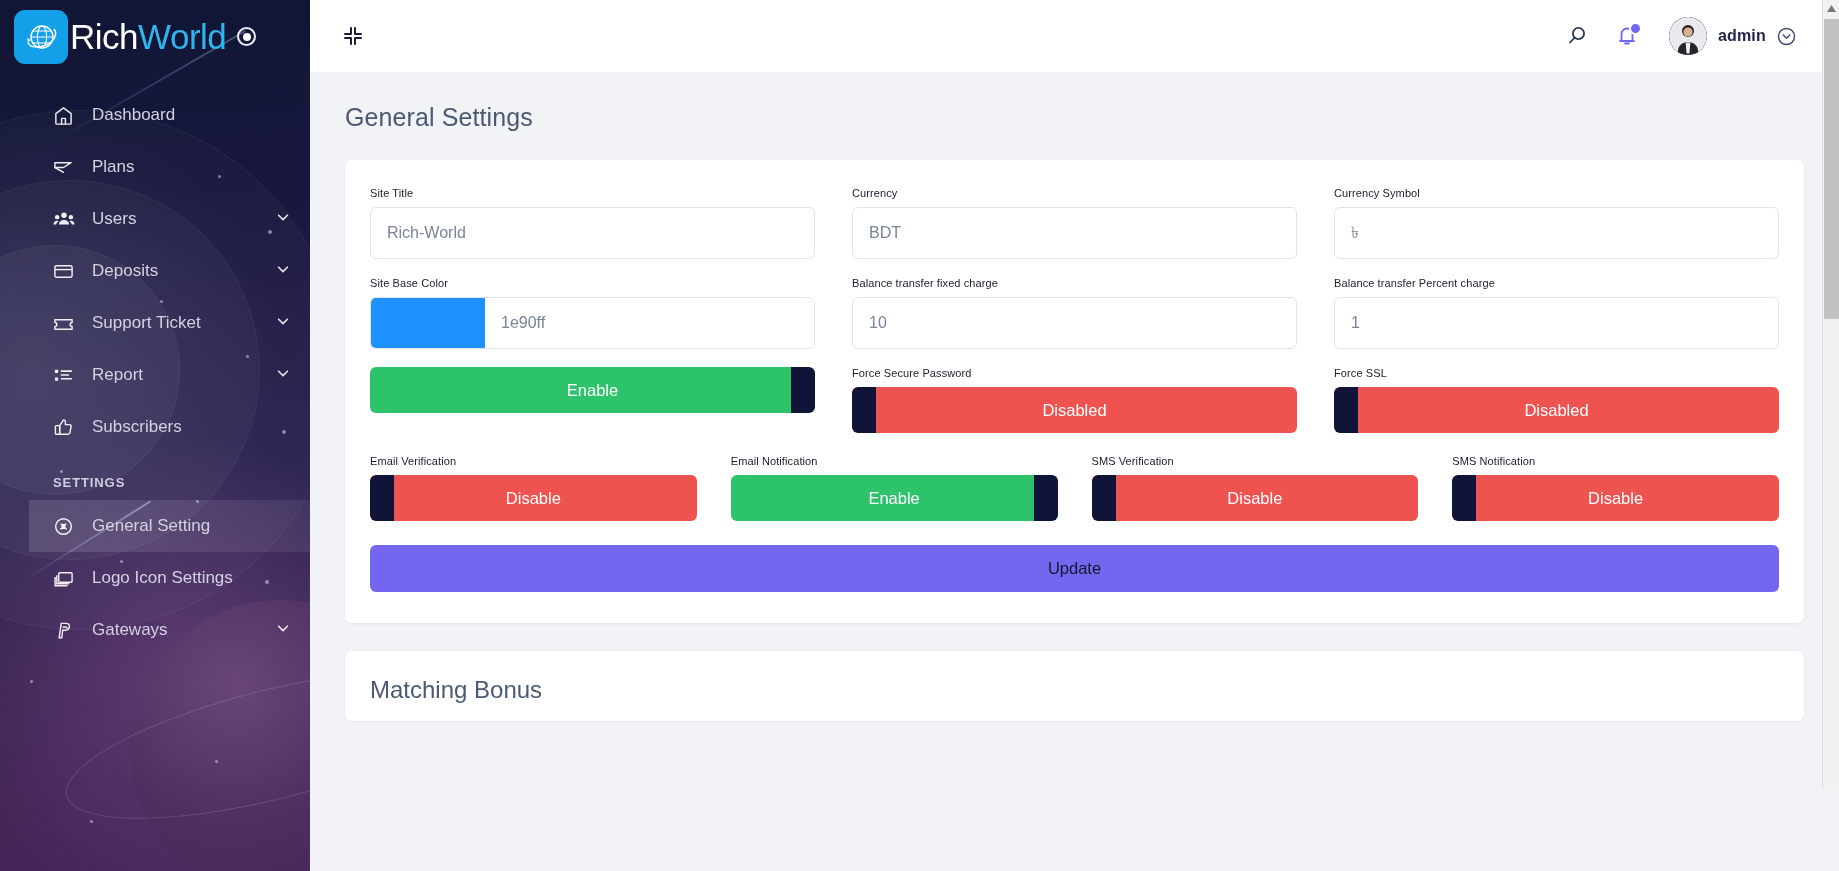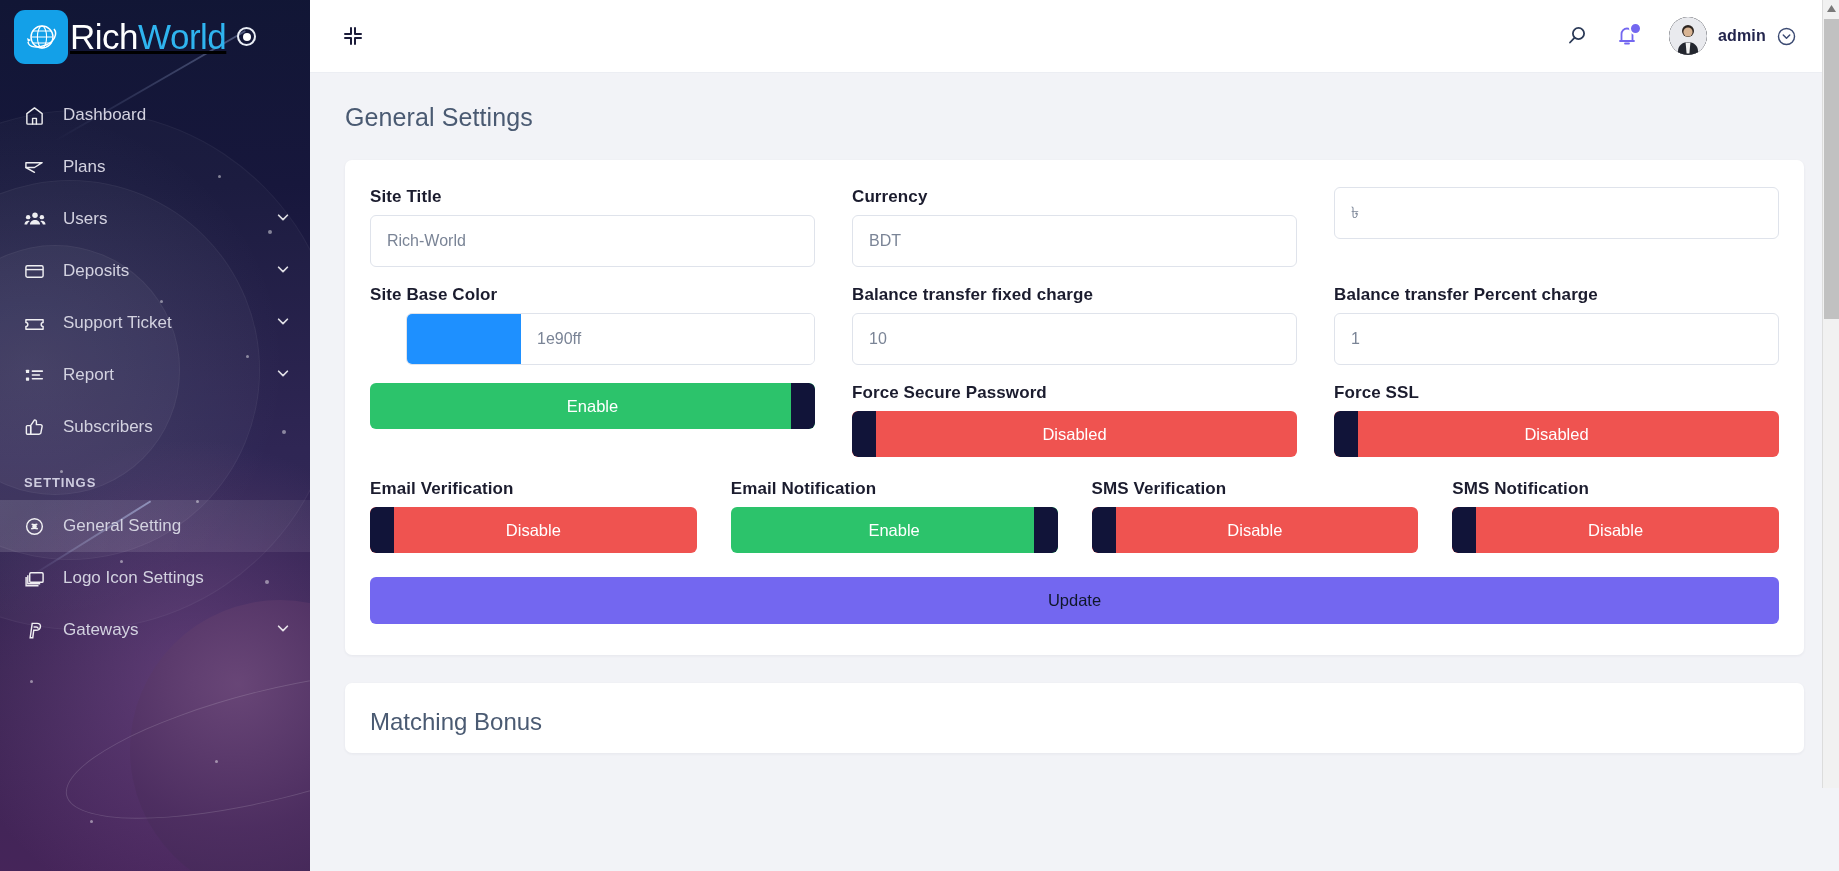--- a/index.html
+++ b/index.html
@@ -51,37 +51,37 @@
   }
   .comet2 {
     position: absolute; width: 220px; height: 2px; left: 40px; top: 85px;
     background: linear-gradient(90deg, rgba(255,255,255,0) 0%, rgba(190,210,255,0.35) 100%);
     transform: rotate(-30deg);
   }
   .star { position: absolute; border-radius: 50%; background: rgba(255,255,255,0.45); }
 
   .brand {
     position: relative; z-index: 3;
-    height: 73px; display: flex; align-items: center; padding: 0 14px; text-decoration: underline;
+    height: 73px; display: flex; align-items: center; padding: 0 14px;
   }
   .brand-mark {
     width: 54px; height: 54px; border-radius: 11px;
     background: #13a0e8; flex: 0 0 54px;
     display: flex; align-items: center; justify-content: center;
   }
   .brand-text { font-size: 35px; letter-spacing: -.5px; margin-left: 2px; white-space: nowrap; }
   .brand-text .w1 { color: #ffffff; font-weight: 400; }
   .brand-text .w2 { color: #2fb4ef; font-weight: 400; }
   .brand-dot {
     width: 19px; height: 19px; border-radius: 50%; border: 2px solid #e9edf5;
     margin-left: 11px; display: flex; align-items: center; justify-content: center;
   }
   .brand-dot i { width: 8px; height: 8px; border-radius: 50%; background: #fff; display: block; }
 
-  .nav { position: relative; z-index: 3; padding-top: 16px; }
+  .nav { position: relative; z-index: 3; padding-top: 16px; margin-left: 29px; }
   .nav-item {
     display: flex; align-items: center;
     height: 52px; padding: 0 20px 0 24px;
     color: #d3d2e0; font-size: 17px; cursor: pointer;
     position: relative;
   }
   .nav-item.active {
     background: linear-gradient(90deg, rgba(255,255,255,0.13), rgba(255,255,255,0.07));
   }
   .nav-ico {
@@ -127,30 +127,30 @@
   }
 
   .card {
     background: #fff; border-radius: 7px; margin: 28px 35px 0 35px;
     box-shadow: 0 1px 3px rgba(30,40,70,.06);
     padding: 27px 25px 31px 25px;
   }
   .row { display: flex; gap: 37px; margin-bottom: 6px; }
   .col { flex: 1 1 0; min-width: 0; }
   .fld-label {
-    font-size: 17px; font-weight: 700; color: #1b1c2e;
+    font-size: 11px; font-weight: 400; color: #1b1c2e;
     display: block; margin-bottom: 8px; letter-spacing: .1px;
   }
   .input {
     width: 100%; height: 52px; border: 1px solid #dfe3eb; border-radius: 6px;
     background: #fff; font-size: 16px; color: #7a8496; padding: 0 16px;
     font-family: "Liberation Sans", sans-serif; outline: none;
   }
   .input::placeholder { color: #7a8496; opacity: 1; }
-  .color-wrap { display: flex; border: 1px solid #dfe3eb; border-radius: 6px; overflow: hidden; height: 52px; margin-left: 36px; }
+  .color-wrap { display: flex; border: 1px solid #dfe3eb; border-radius: 6px; overflow: hidden; height: 52px; }
   .color-swatch { width: 114px; flex: 0 0 114px; }
   .color-input {
     flex: 1 1 auto; border: 0; outline: none; font-size: 16px; color: #7a8496;
     padding: 0 16px; font-family: "Liberation Sans", sans-serif; background: #fff;
   }
   .color-input::placeholder { color: #7a8496; opacity: 1; }
 
   .toggle {
     position: relative; height: 46px; border-radius: 6px; cursor: pointer;
     display: flex; align-items: center; justify-content: center; overflow: hidden;
@@ -424,20 +424,21 @@
       <div class="row">
         <div class="col">
           <label class="fld-label">Site Title</label>
           <input class="input" type="text" placeholder="Rich-World" style="">
         </div>
         <div class="col">
           <label class="fld-label">Currency</label>
           <input class="input" type="text" placeholder="BDT" style="">
         </div>
         <div class="col">
+          <label class="fld-label">Currency Symbol</label>
           <input class="input" type="text" placeholder="৳" style="">
         </div>
       </div>
 
       
       <div class="row" style="margin-top:18px;">
         <div class="col">
           <label class="fld-label">Site Base Color</label>
           <div class="color-wrap">
             <span class="color-swatch" id="swatch" style="background: rgb(30, 144, 255);"></span>

